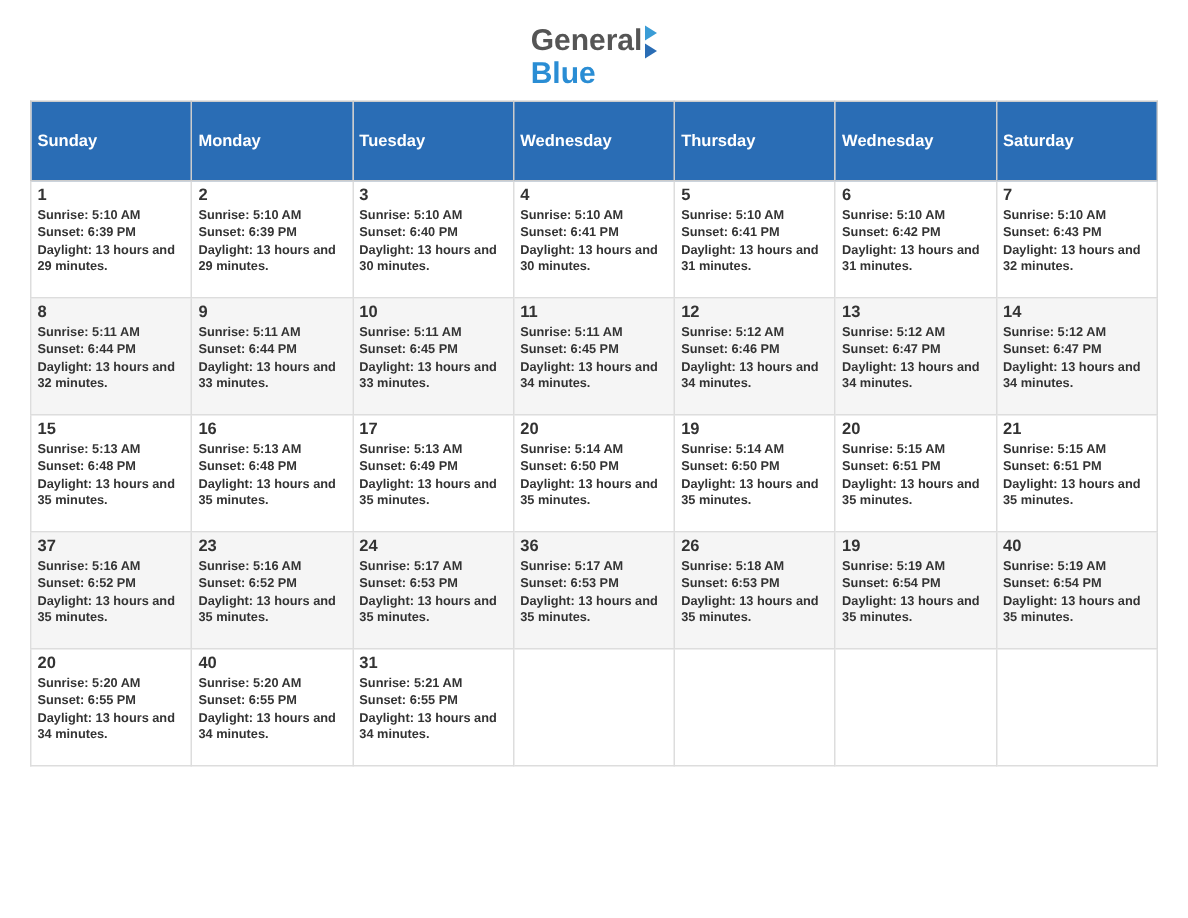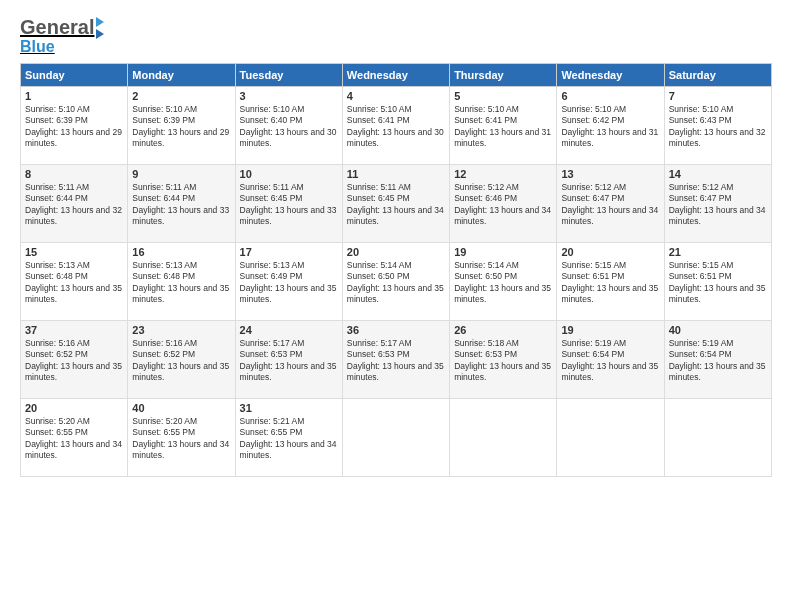--- a/index.html
+++ b/index.html
@@ -10,23 +10,22 @@
       height: 612px;
       overflow: hidden;
     }
     .container {
       width: 792px;
       padding: 16px 20px 10px 20px;
     }
     .header-row {
       display: flex;
       align-items: flex-start;
-      justify-content: flex-start;
+      justify-content: center;
       margin-bottom: 8px;
-      text-decoration: underline;
     }
     .logo {
       display: flex;
       flex-direction: column;
       align-items: flex-start;
     }
     .title-block {
       text-align: right;
     }
     .month-title {
@@ -41,21 +40,21 @@
     table {
       width: 100%;
       border-collapse: collapse;
       table-layout: fixed;
     }
     th {
       background-color: #2a6db5;
       color: white;
       font-size: 11px;
       font-weight: bold;
-      padding: 5px 4px;
+      padding: 20px 4px;
       text-align: left;
       border: 1px solid #ccc;
     }
     td {
       vertical-align: top;
       font-size: 8.5px;
       color: #333;
       padding: 3px 4px;
       border: 1px solid #ddd;
       height: 78px;
@@ -66,20 +65,21 @@
     }
     .day-num {
       font-size: 11px;
       font-weight: bold;
       display: block;
       margin-bottom: 2px;
     }
     .cell-text {
       line-height: 1.35;
       font-size: 8.5px;
+      font-weight: bold;
     }
     .logo-general {
       color: #555;
       font-size: 20px;
       font-weight: bold;
     }
     .logo-blue-text {
       color: #2a8dd4;
       font-size: 20px;
       font-weight: bold;
@@ -91,21 +91,21 @@
 <div class="container">
   <div class="header-row">
     <div class="logo">
       <div style="display:flex;align-items:center;">
         <span class="logo-general">General</span>
         <div style="display:inline-flex;flex-direction:column;margin-left:2px;">
           <div style="width:0;height:0;border-top:5px solid transparent;border-bottom:5px solid transparent;border-left:8px solid #3a9cd6;"></div>
           <div style="width:0;height:0;border-top:5px solid transparent;border-bottom:5px solid transparent;border-left:8px solid #2a6db5;margin-top:2px;"></div>
         </div>
       </div>
-      <span class="logo-blue-text" style="color:#2a8dd4;font-size:16px;font-weight:bold;line-height:1;">Blue</span>
+      <span class="logo-blue-text" style="color:#2a8dd4;font-size:20px;font-weight:bold;line-height:1;">Blue</span>
     </div>
     <div class="title-block">
       <div class="month-title"></div>
       <div class="subtitle"></div>
     </div>
   </div>
 
   <table>
     <thead>
       <tr id="header-row">

